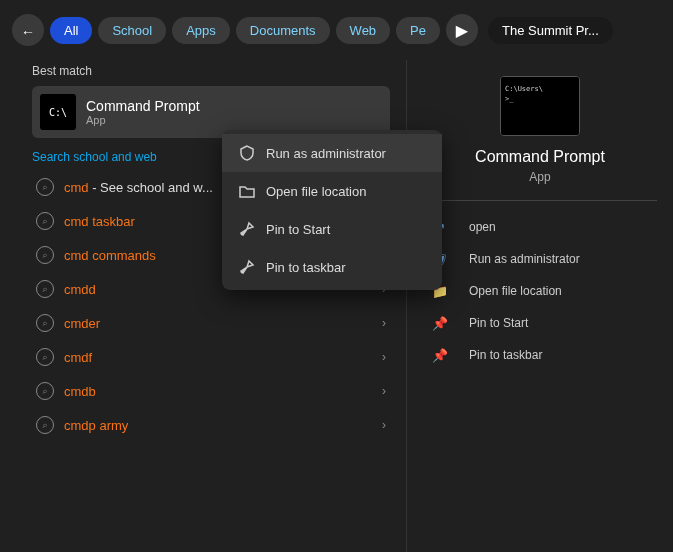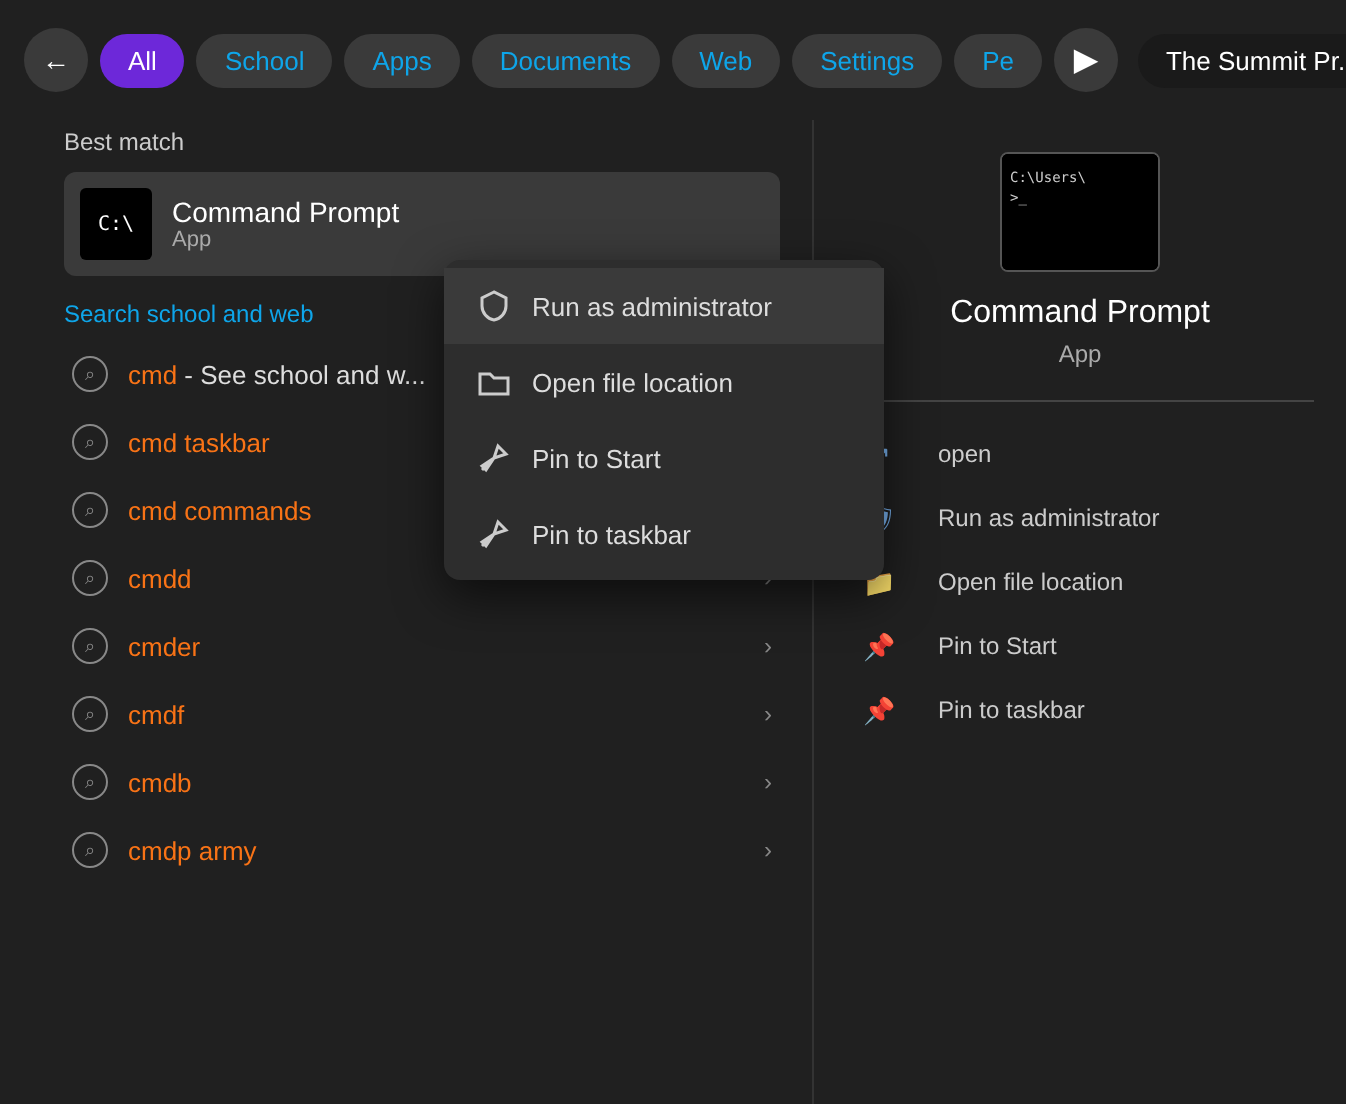--- a/index.html
+++ b/index.html
@@ -31,27 +31,27 @@
       font-size: 14px;
       cursor: pointer;
       display: flex; align-items: center; justify-content: center;
       flex-shrink: 0;
     }
     .tab-pill {
       padding: 6px 14px;
       border-radius: 20px;
       background: #3a3a3a;
       border: none;
-      color: #0ea5e9;
+      color: #7dd3fc;
       font-size: 13px;
       cursor: pointer;
       white-space: nowrap;
     }
     .tab-pill.active {
-      background: #6d28d9;
+      background: #1d4ed8;
       color: #fff;
     }
     .tab-more {
       width: 32px; height: 32px;
       border-radius: 50%;
       background: #3a3a3a;
       border: none;
       color: #fff;
       font-size: 16px;
       cursor: pointer;
@@ -253,21 +253,20 @@
 </head>
 <body>
 
 <div class="top-nav">
   <button class="back-btn">←</button>
   <button class="tab-pill active">All</button>
   <button class="tab-pill">School</button>
   <button class="tab-pill">Apps</button>
   <button class="tab-pill">Documents</button>
   <button class="tab-pill">Web</button>
-  <button class="tab-pill">Settings</button>
   <button class="tab-pill">Pe</button>
   <button class="tab-more">▶</button>
   <button class="tab-summit">The Summit Pr...</button>
 </div>
 
 <div class="main-content">
 
   <div class="left-panel">
     <div class="section-title">Best match</div>
 

